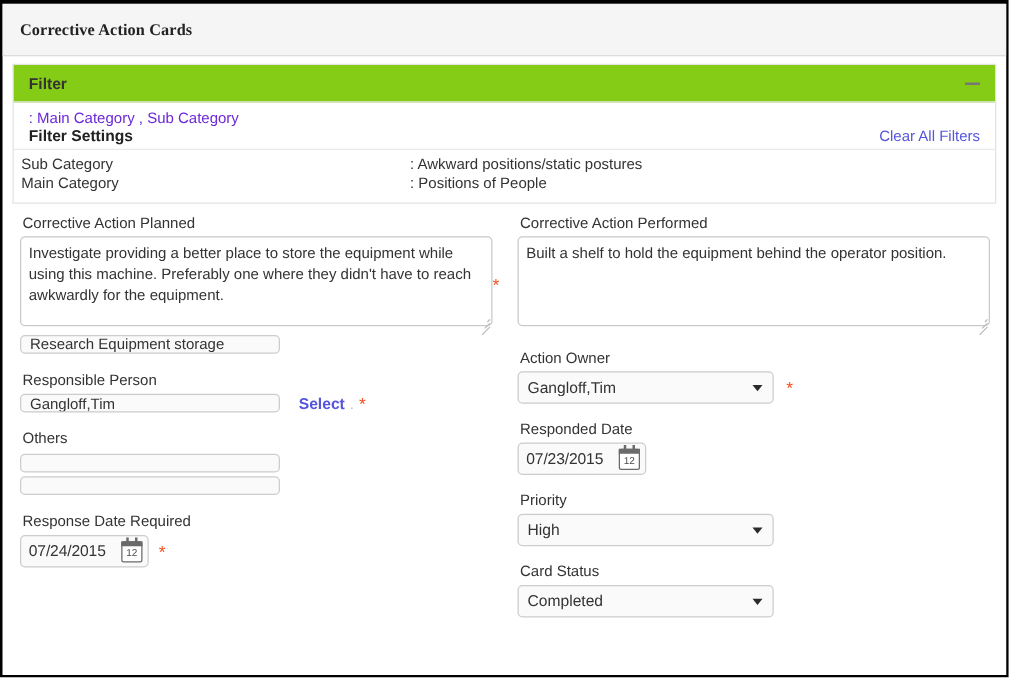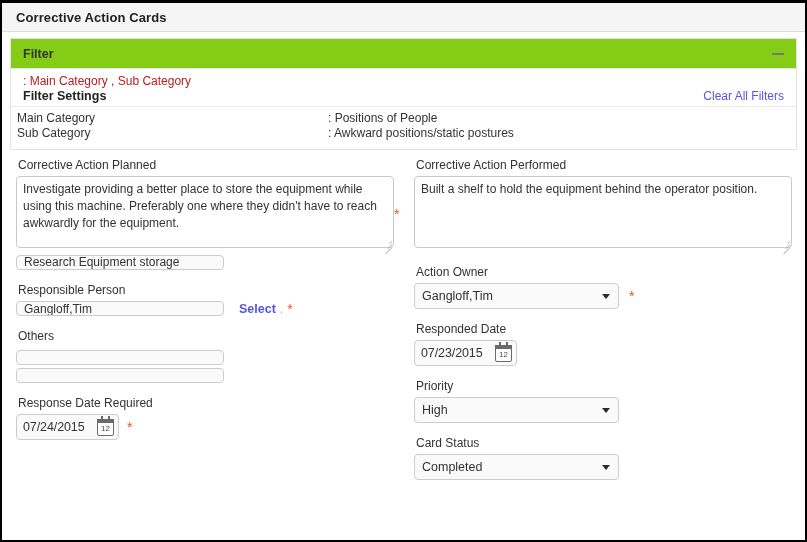--- a/index.html
+++ b/index.html
@@ -14,26 +14,27 @@
     width: 807px;
     height: 542px;
     overflow: hidden;
     background: #ffffff;
     border: 2px solid #000000;
     border-top-width: 3px;
   }
 
   
   .titlebar {
-    height: 29px;
+    height: 42px;
     background: #f5f5f5;
     border-bottom: 1px solid #dcdcdc;
     display: flex;
     align-items: center;
     padding-left: 14px;
+    font-family: Liberation Serif, serif;
   }
   .titlebar-text {
     font-size: 13px;
     font-weight: bold;
     color: #222222;
     letter-spacing: 0.1px;
   }
 
   
   .filter-panel {
@@ -77,21 +78,21 @@
     padding: 5px 12px 1px 12px;
   }
   .cat-label {
     width: 305px;
     font-size: 12px;
     color: #333333;
     padding-left: 18px;
   }
   .cat-value {
     font-size: 12px;
-    color: #b91c1c;
+    color: #6d28d9;
     cursor: pointer;
   }
 
   .settings-row {
     display: flex;
     align-items: center;
     justify-content: space-between;
     padding: 0 10px 3px 12px;
     border-bottom: 1px solid #e9e9e9;
   }
@@ -315,26 +316,26 @@
         <span class="cat-value">: Main Category , Sub Category</span>
       </div>
 
       <div class="settings-row">
         <span class="settings-title">Filter Settings</span>
         <span class="clear-filters">Clear All Filters</span>
       </div>
 
       <div class="kv-block">
         <div class="kv-row">
+          <span class="kv-key">Sub Category</span>
+          <span class="kv-val">: Awkward positions/static postures</span>
+        </div>
+        <div class="kv-row">
           <span class="kv-key">Main Category</span>
           <span class="kv-val">: Positions of People</span>
-        </div>
-        <div class="kv-row">
-          <span class="kv-key">Sub Category</span>
-          <span class="kv-val">: Awkward positions/static postures</span>
         </div>
       </div>
 
     </div>
   </div>
 
   <div class="form-area">
 
     <div class="col col-left">
 

